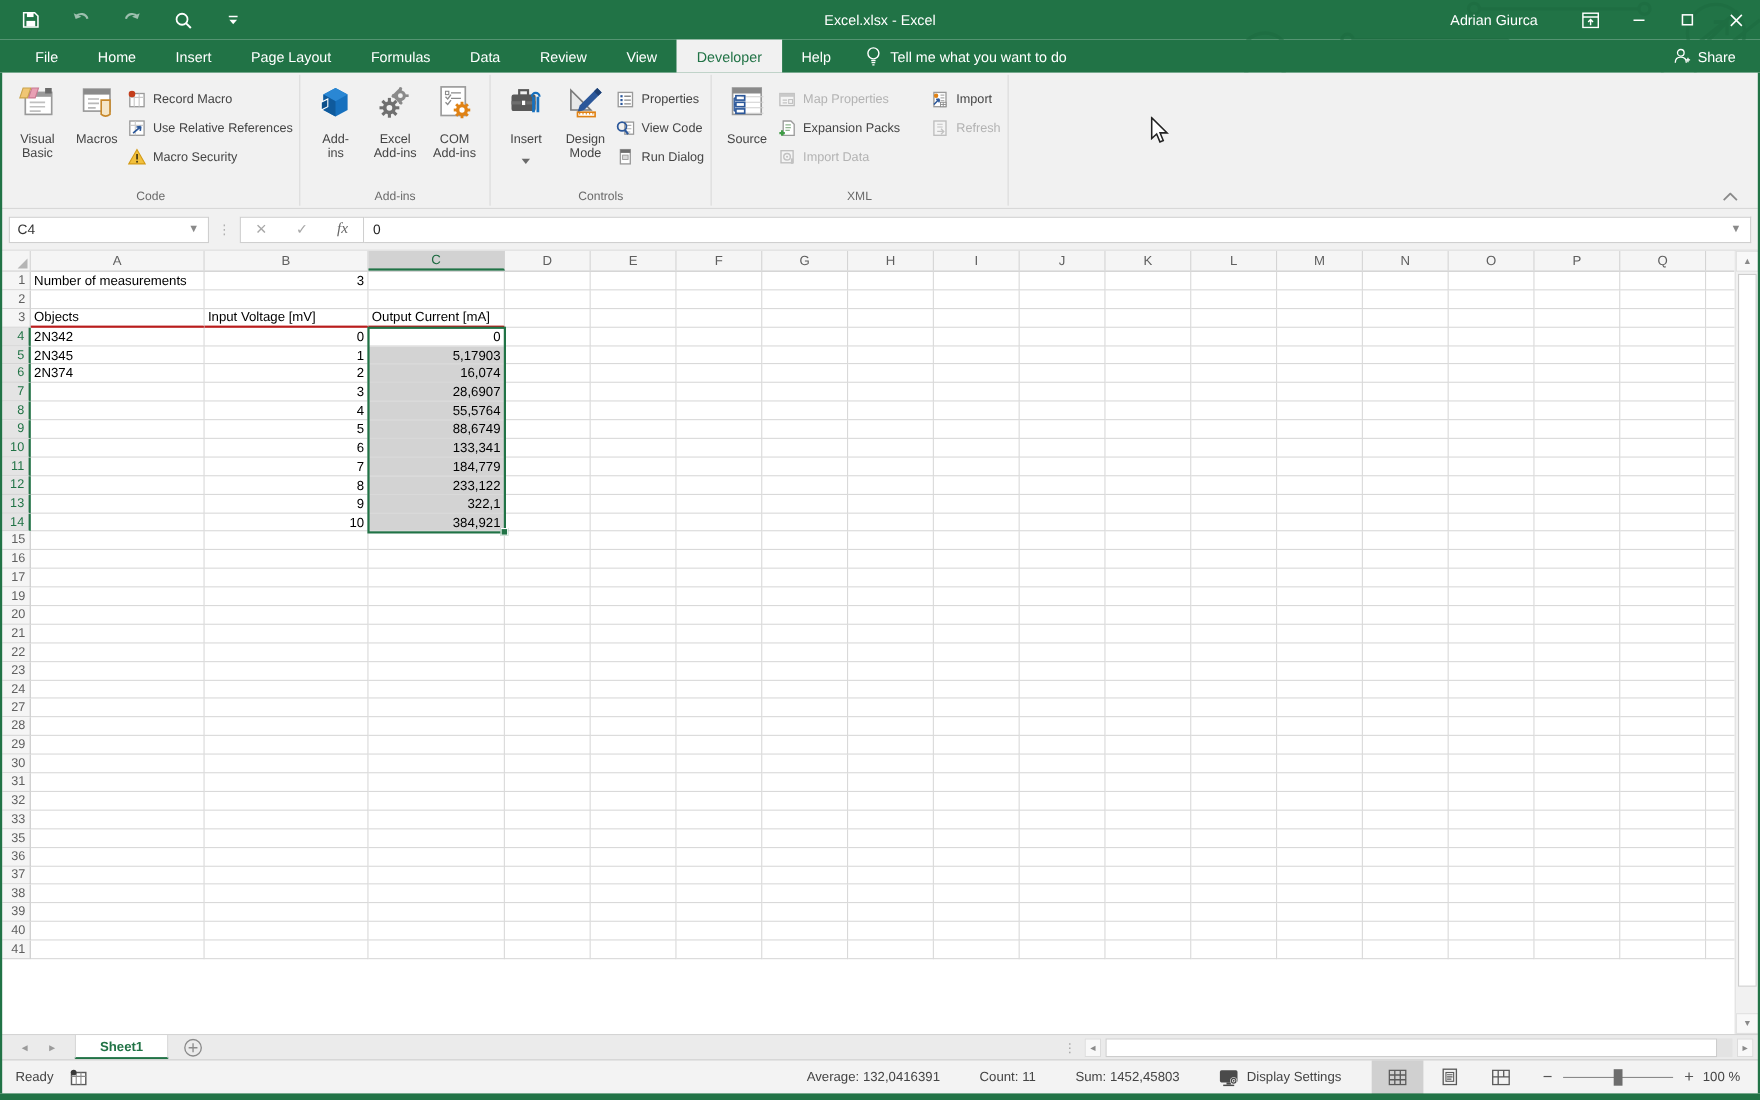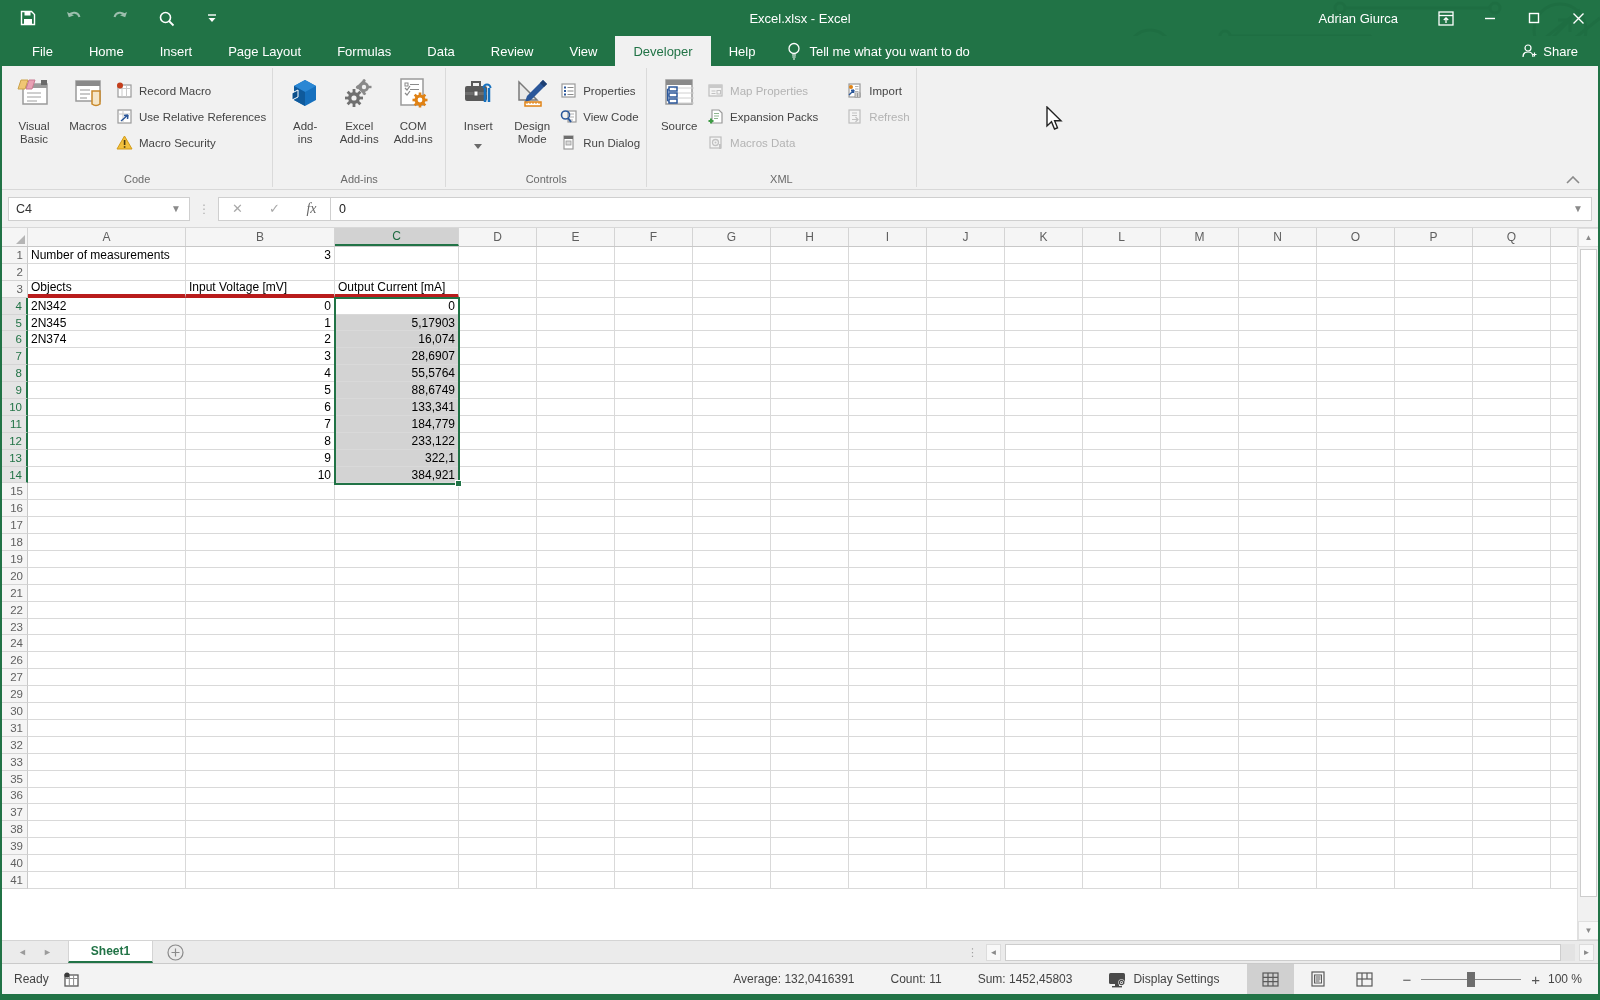--- a/index.html
+++ b/index.html
@@ -68,21 +68,21 @@
   .selall { justify-content:flex-end; align-items:flex-end; }
   .selall .tri { width:0; height:0; border-left:9px solid transparent; border-bottom:9px solid #b5b5b5; margin:0 2px 2px 0; }
   .gridwrap { position:relative; }
   .grow { display:flex; height:16.9px; }
   .rowhdr { flex:0 0 26px; background:#f5f5f5; border-right:1px solid #c8c8c8; border-bottom:1px solid #d4d4d4;
     font-size:11.5px; color:#5f5f5f; display:flex; align-items:center; justify-content:flex-end; padding-right:4px; }
   .rowhdr.selected { background:#e4e4e4; color:#217346; border-right:2px solid #217346; }
   .gcell { flex:0 0 auto; border-right:1px solid #d9d9d9; border-bottom:1px solid #d9d9d9; font-size:12px; color:#000;
     display:flex; align-items:center; padding:0 3px; overflow:hidden; white-space:nowrap; }
   .gcell.num { justify-content:flex-end; }
-  .gcell.hdrline { border-bottom:4px solid #b91c1c; }
+  .gcell.hdrline { border-bottom:2px solid #b91c1c; }
   .gcell.selfill { background:#d3d3d3; }
   .sel-outline { position:absolute; border:2px solid #217346; pointer-events:none; }
   .fill-handle { position:absolute; width:7px; height:7px; background:#217346; border:1px solid #fff; pointer-events:none; }
 
   
   .vscroll { position:absolute; top:228px; left:1577px; width:21px; height:712px; background:#f1f1f1; border-left:1px solid #e0e0e0; }
   .vsa { width:21px; height:19px; background:#f8f8f8; border:1px solid #e0e0e0; display:flex; align-items:center; justify-content:center;
     color:#8a8a8a; font-size:8px; }
   .vsa.down { position:absolute; bottom:0; }
   .vthumb { position:absolute; top:21px; left:2px; width:17px; height:648px; background:#ffffff; border:1px solid #cdcdcd; }
@@ -476,21 +476,21 @@
           </div>
           <div class="smallbtn disabled">
             <span class="sicon">
               <svg width="17" height="17" viewBox="0 0 17 17">
                   <rect x="3" y="3" width="11" height="11" fill="#f4f4f4" stroke="#bdbdbd" stroke-width="1.2"></rect>
                   <circle cx="8.5" cy="8.5" r="3" fill="none" stroke="#c2c2c2" stroke-width="1.3"></circle>
                   <circle cx="8.5" cy="8.5" r="1" fill="#c2c2c2"></circle>
                   <rect x="12" y="10" width="2" height="5" fill="#c2c2c2"></rect>
                 </svg>
             </span>
-            <span>Macros Data</span>
+            <span>Import Data</span>
           </div>
         </div>
         <div class="smallcol" style="margin-left:26px;">
           <div class="smallbtn">
             <span class="sicon">
               <svg width="17" height="17" viewBox="0 0 17 17">
                   <rect x="3" y="2" width="11" height="13" fill="#fff" stroke="#9a9a9a" stroke-width="1.2"></rect>
                   <path d="M9 4.5 h3.5 M9 7 h3.5 M9 9.5 h3.5" stroke="#b0b0b0" stroke-width="1"></path>
                   <rect x="9" y="11" width="5" height="4" fill="#fff" stroke="#8a8a8a" stroke-width=".8"></rect>
                   <path d="M9 13 h5 M11.5 11 v4" stroke="#8a8a8a" stroke-width=".8"></path>
@@ -920,41 +920,20 @@
           <div class="gcell" style="flex-basis: 78px;"></div>
           <div class="gcell" style="flex-basis: 78px;"></div>
           <div class="gcell" style="flex-basis: 78px;"></div>
           <div class="gcell" style="flex-basis: 78px;"></div>
           <div class="gcell" style="flex-basis: 78px;"></div>
           <div class="gcell" style="flex-basis: 78px;"></div>
           <div class="gcell" style="flex-basis: 78px;"></div>
           <div class="gcell" style="flex-basis: 28px;"></div>
         </div>
         <div class="grow">
-          <div class="rowhdr" style="flex-basis: 26px;">18</div>
-          <div class="gcell" style="flex-basis: 158px;"></div>
-          <div class="gcell" style="flex-basis: 149px;"></div>
-          <div class="gcell" style="flex-basis: 124px;"></div>
-          <div class="gcell" style="flex-basis: 78px;"></div>
-          <div class="gcell" style="flex-basis: 78px;"></div>
-          <div class="gcell" style="flex-basis: 78px;"></div>
-          <div class="gcell" style="flex-basis: 78px;"></div>
-          <div class="gcell" style="flex-basis: 78px;"></div>
-          <div class="gcell" style="flex-basis: 78px;"></div>
-          <div class="gcell" style="flex-basis: 78px;"></div>
-          <div class="gcell" style="flex-basis: 78px;"></div>
-          <div class="gcell" style="flex-basis: 78px;"></div>
-          <div class="gcell" style="flex-basis: 78px;"></div>
-          <div class="gcell" style="flex-basis: 78px;"></div>
-          <div class="gcell" style="flex-basis: 78px;"></div>
-          <div class="gcell" style="flex-basis: 78px;"></div>
-          <div class="gcell" style="flex-basis: 78px;"></div>
-          <div class="gcell" style="flex-basis: 28px;"></div>
-        </div>
-        <div class="grow">
           <div class="rowhdr" style="flex-basis: 26px;">19</div>
           <div class="gcell" style="flex-basis: 158px;"></div>
           <div class="gcell" style="flex-basis: 149px;"></div>
           <div class="gcell" style="flex-basis: 124px;"></div>
           <div class="gcell" style="flex-basis: 78px;"></div>
           <div class="gcell" style="flex-basis: 78px;"></div>
           <div class="gcell" style="flex-basis: 78px;"></div>
           <div class="gcell" style="flex-basis: 78px;"></div>
           <div class="gcell" style="flex-basis: 78px;"></div>
           <div class="gcell" style="flex-basis: 78px;"></div>
@@ -1067,42 +1046,42 @@
           <div class="gcell" style="flex-basis: 78px;"></div>
           <div class="gcell" style="flex-basis: 78px;"></div>
           <div class="gcell" style="flex-basis: 78px;"></div>
           <div class="gcell" style="flex-basis: 78px;"></div>
           <div class="gcell" style="flex-basis: 78px;"></div>
           <div class="gcell" style="flex-basis: 78px;"></div>
           <div class="gcell" style="flex-basis: 78px;"></div>
           <div class="gcell" style="flex-basis: 28px;"></div>
         </div>
         <div class="grow">
-          <div class="rowhdr" style="flex-basis: 26px;">26</div>
-          <div class="gcell" style="flex-basis: 158px;"></div>
-          <div class="gcell" style="flex-basis: 149px;"></div>
-          <div class="gcell" style="flex-basis: 124px;"></div>
-          <div class="gcell" style="flex-basis: 78px;"></div>
-          <div class="gcell" style="flex-basis: 78px;"></div>
-          <div class="gcell" style="flex-basis: 78px;"></div>
-          <div class="gcell" style="flex-basis: 78px;"></div>
-          <div class="gcell" style="flex-basis: 78px;"></div>
-          <div class="gcell" style="flex-basis: 78px;"></div>
-          <div class="gcell" style="flex-basis: 78px;"></div>
-          <div class="gcell" style="flex-basis: 78px;"></div>
-          <div class="gcell" style="flex-basis: 78px;"></div>
-          <div class="gcell" style="flex-basis: 78px;"></div>
-          <div class="gcell" style="flex-basis: 78px;"></div>
-          <div class="gcell" style="flex-basis: 78px;"></div>
-          <div class="gcell" style="flex-basis: 78px;"></div>
-          <div class="gcell" style="flex-basis: 78px;"></div>
-          <div class="gcell" style="flex-basis: 28px;"></div>
-        </div>
-        <div class="grow">
           <div class="rowhdr" style="flex-basis: 26px;">27</div>
+          <div class="gcell" style="flex-basis: 158px;"></div>
+          <div class="gcell" style="flex-basis: 149px;"></div>
+          <div class="gcell" style="flex-basis: 124px;"></div>
+          <div class="gcell" style="flex-basis: 78px;"></div>
+          <div class="gcell" style="flex-basis: 78px;"></div>
+          <div class="gcell" style="flex-basis: 78px;"></div>
+          <div class="gcell" style="flex-basis: 78px;"></div>
+          <div class="gcell" style="flex-basis: 78px;"></div>
+          <div class="gcell" style="flex-basis: 78px;"></div>
+          <div class="gcell" style="flex-basis: 78px;"></div>
+          <div class="gcell" style="flex-basis: 78px;"></div>
+          <div class="gcell" style="flex-basis: 78px;"></div>
+          <div class="gcell" style="flex-basis: 78px;"></div>
+          <div class="gcell" style="flex-basis: 78px;"></div>
+          <div class="gcell" style="flex-basis: 78px;"></div>
+          <div class="gcell" style="flex-basis: 78px;"></div>
+          <div class="gcell" style="flex-basis: 78px;"></div>
+          <div class="gcell" style="flex-basis: 28px;"></div>
+        </div>
+        <div class="grow">
+          <div class="rowhdr" style="flex-basis: 26px;">28</div>
           <div class="gcell" style="flex-basis: 158px;"></div>
           <div class="gcell" style="flex-basis: 149px;"></div>
           <div class="gcell" style="flex-basis: 124px;"></div>
           <div class="gcell" style="flex-basis: 78px;"></div>
           <div class="gcell" style="flex-basis: 78px;"></div>
           <div class="gcell" style="flex-basis: 78px;"></div>
           <div class="gcell" style="flex-basis: 78px;"></div>
           <div class="gcell" style="flex-basis: 78px;"></div>
           <div class="gcell" style="flex-basis: 78px;"></div>
           <div class="gcell" style="flex-basis: 78px;"></div>

